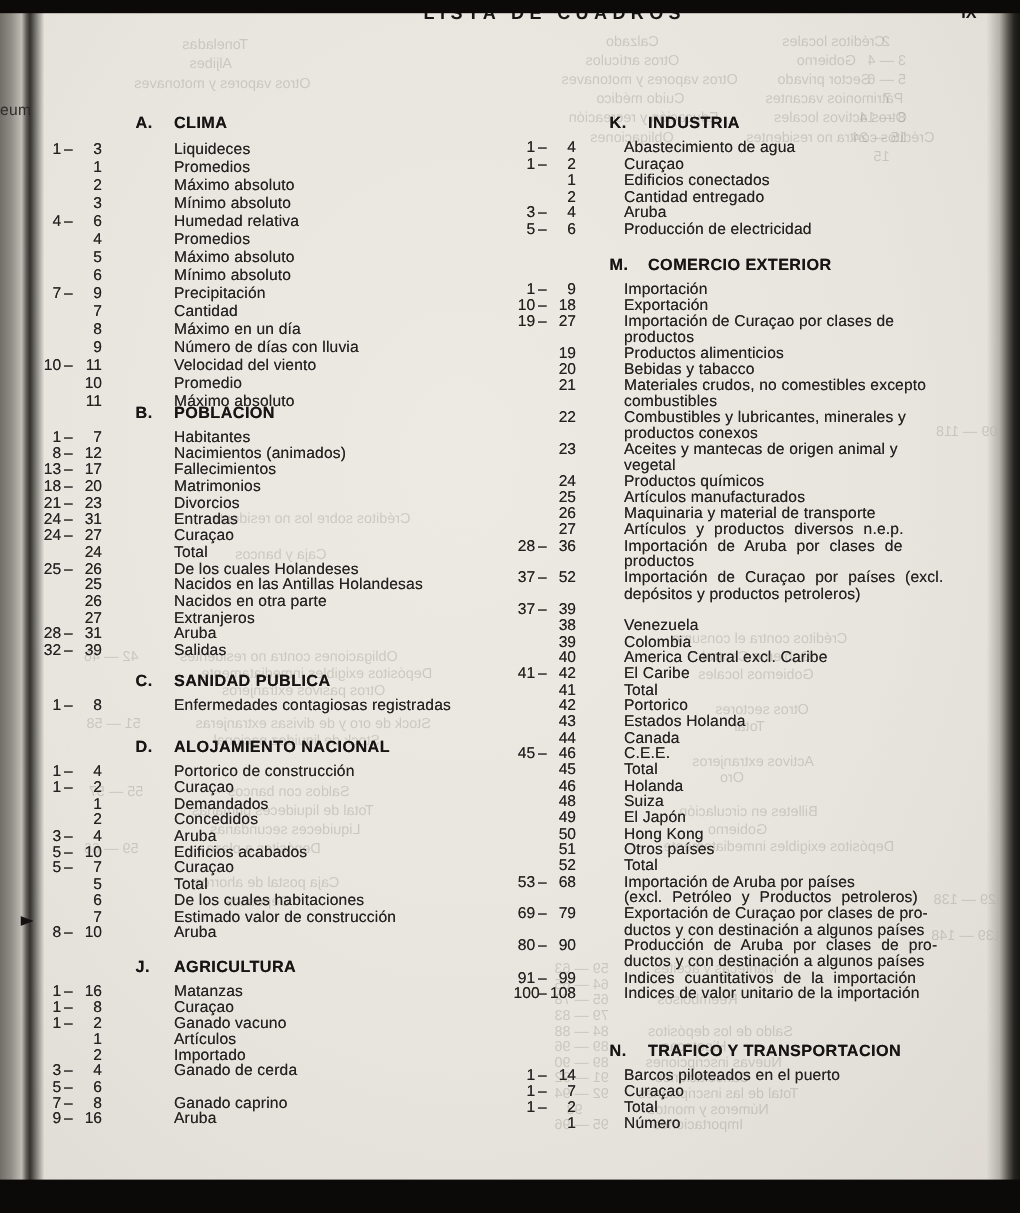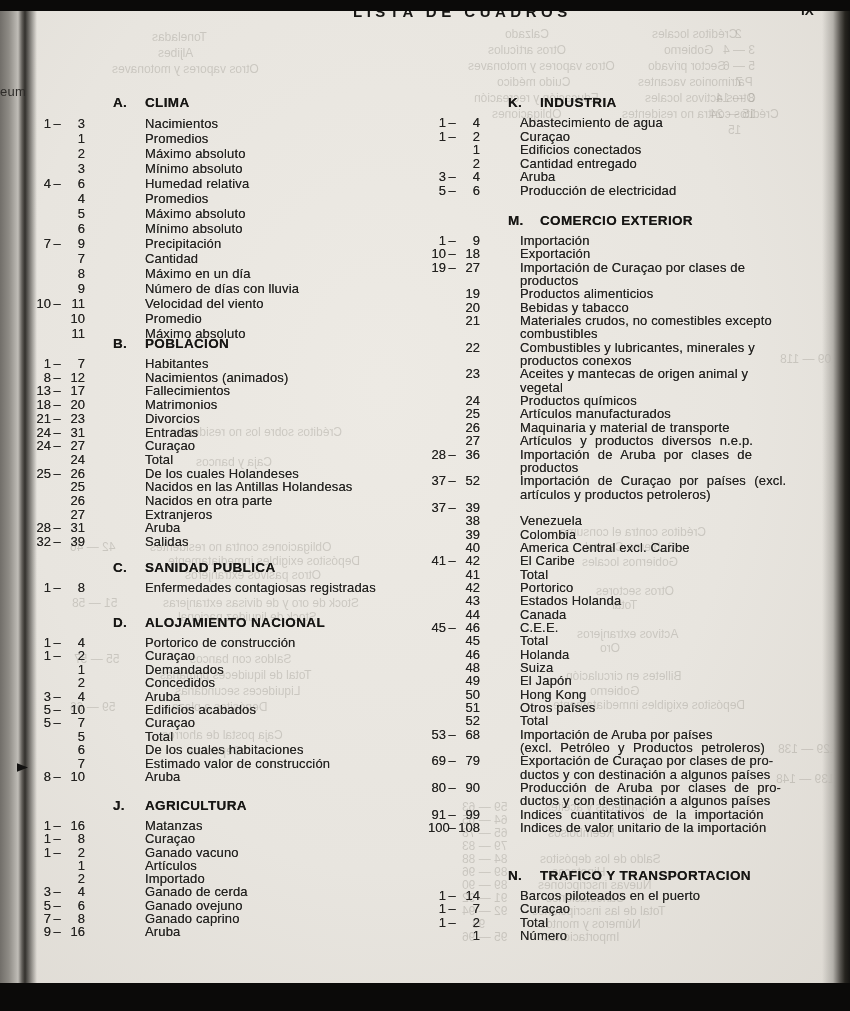--- a/index.html
+++ b/index.html
@@ -157,21 +157,21 @@
         <div class="sec-header">
           <span class="sec-letter">A.</span>
           <span class="sec-title">CLIMA</span>
         </div>
         <div class="sec-items" style="line-height: 15px;">
           <div class="row">
             <span class="c1">1</span>
             <span class="cd">–</span>
             <span class="c2">3</span>
             <div class="ct">
-              <div class="line">Nacimientos</div>
+              <div class="line">Liquideces</div>
             </div>
           </div>
           <div class="row">
             <span class="c1"></span>
             <span class="cd"></span>
             <span class="c2">1</span>
             <div class="ct">
               <div class="line">Promedios</div>
             </div>
           </div>
@@ -564,23 +564,20 @@
             <span class="cd">–</span>
             <span class="c2">4</span>
             <div class="ct">
               <div class="line">Ganado de cerda</div>
             </div>
           </div>
           <div class="row">
             <span class="c1">5</span>
             <span class="cd">–</span>
             <span class="c2">6</span>
-            <div class="ct">
-              <div class="line">Ganado ovejuno</div>
-            </div>
           </div>
           <div class="row">
             <span class="c1">7</span>
             <span class="cd">–</span>
             <span class="c2">8</span>
             <div class="ct">
               <div class="line">Ganado caprino</div>
             </div>
           </div>
           <div class="row">
@@ -765,21 +762,21 @@
               <div class="line spread">Importación de Aruba por clases de</div>
               <div class="line">productos</div>
             </div>
           </div>
           <div class="row">
             <span class="c1">37</span>
             <span class="cd">–</span>
             <span class="c2">52</span>
             <div class="ct">
               <div class="line spread">Importación de Curaçao por países (excl.</div>
-              <div class="line">artículos y productos petroleros)</div>
+              <div class="line">depósitos y productos petroleros)</div>
             </div>
           </div>
           <div class="row">
             <span class="c1">37</span>
             <span class="cd">–</span>
             <span class="c2">39</span>
           </div>
           <div class="row">
             <span class="c1"></span>
             <span class="cd"></span>

